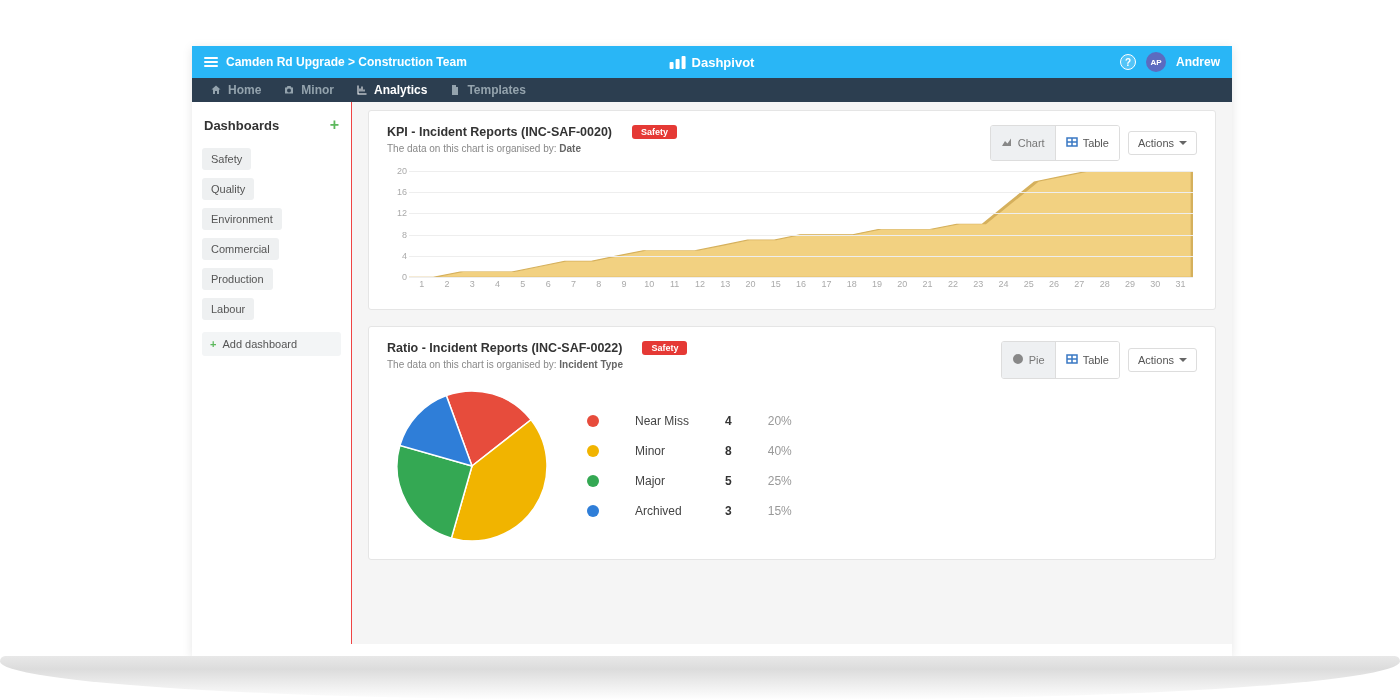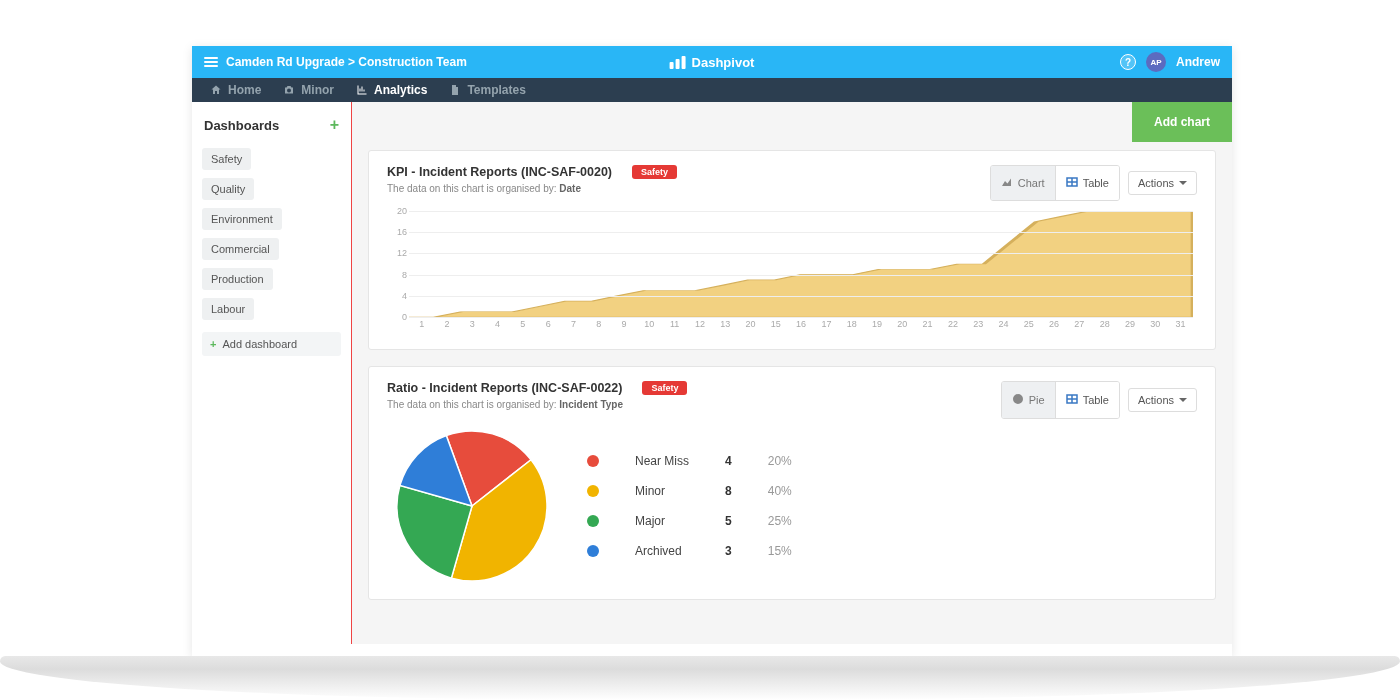--- a/index.html
+++ b/index.html
@@ -187,23 +187,20 @@
         <span class="plus-icon">+</span>
       </div>
       <div id="dash-list"><div class="dash-item">Safety</div><br><div class="dash-item">Quality</div><br><div class="dash-item">Environment</div><br><div class="dash-item">Commercial</div><br><div class="dash-item">Production</div><br><div class="dash-item">Labour</div><br></div>
       <div class="add-dash">
         <span class="plus">+</span>
         <span>Add dashboard</span>
       </div>
     </div>
 
     <div class="main">
-      <div class="toolbar">
-        <button class="add-chart-btn">Add chart</button>
-      </div>
 
       <div class="content">
 
         <div class="card">
           <div class="card-header">
             <div>
               <div class="card-title-row">
                 <span class="card-title">KPI - Incident Reports (INC-SAF-0020)</span>
                 <span class="badge-safety">Safety</span>
               </div>

